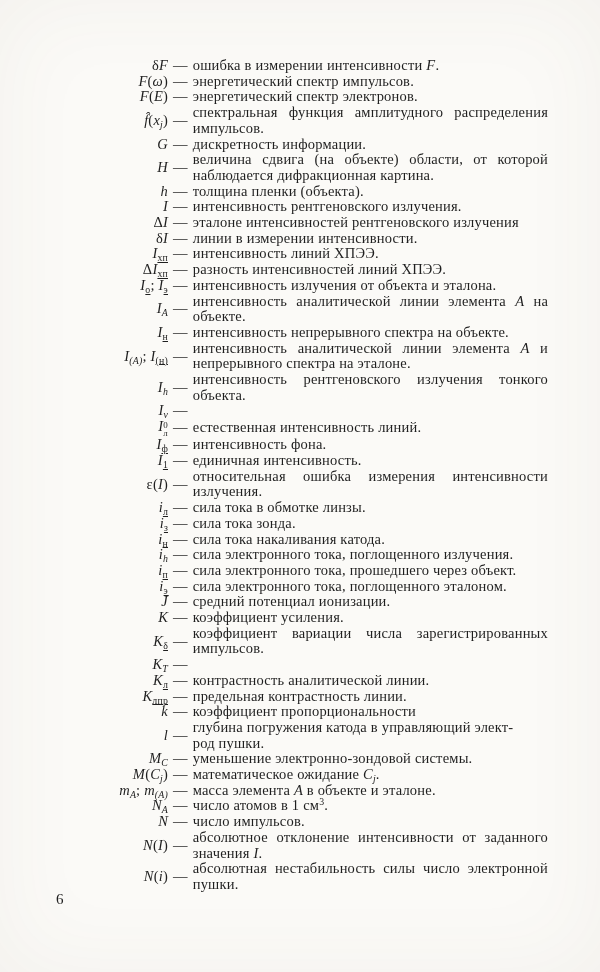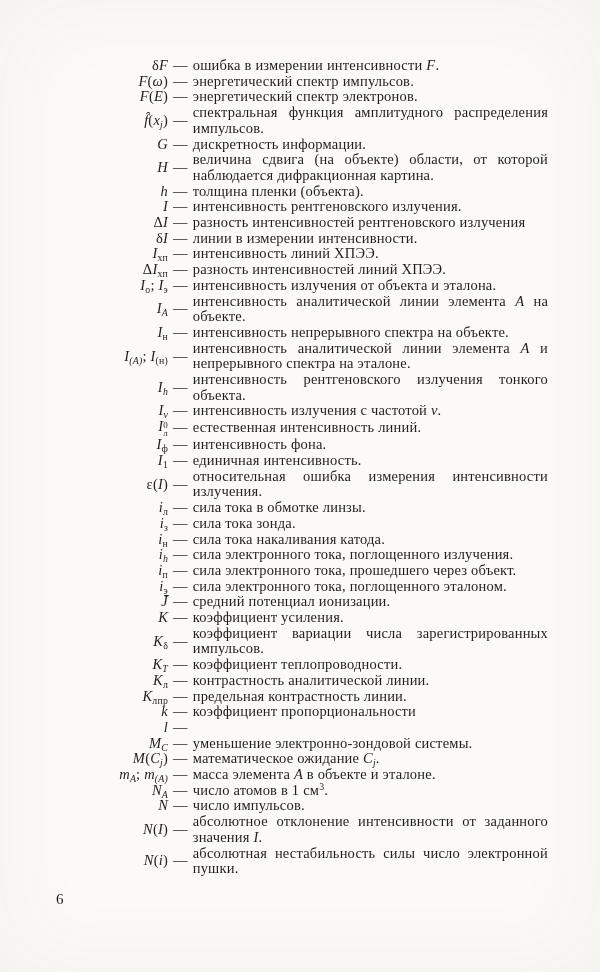--- a/index.html
+++ b/index.html
@@ -13,21 +13,21 @@
     position:absolute;left:40px;top:58px;width:508px;
     font-size:14.5px;line-height:15.7px;letter-spacing:0.2px;
   }
   .entry{display:flex;align-items:center;}
   .sym{flex:0 0 128px;text-align:right;white-space:nowrap;}
   .dash{flex:0 0 auto;padding:0 5px;}
   .desc{flex:1 1 auto;text-align:justify;}
   .v-it{font-style:italic;}
   .v-up{font-style:normal;}
   .v-sub,.v-subit,.v-sup{font-size:68%;line-height:0;}
-  .v-sub{font-style:normal;vertical-align:-0.3em;}
+  .v-sub{font-style:normal;vertical-align:-0.3em;text-decoration:underline;}
   .v-subit{font-style:italic;vertical-align:-0.3em;}
   .v-sup{font-style:normal;vertical-align:0.5em;}
   .stack{
     display:inline-block;font-size:62%;line-height:0.85;
     vertical-align:-0.5em;text-align:center;
   }
   .stack .over,.stack .under{display:block;font-style:normal;}
   .page-number{position:absolute;left:56px;top:891px;font-size:15px;}
 </style>
 </head>
@@ -79,21 +79,21 @@
 
   <div class="entry">
     <span class="sym"><span class="v-it">I</span></span>
     <span class="dash">—</span>
     <span class="desc">интенсивность рентгеновского излучения.</span>
   </div>
 
   <div class="entry">
     <span class="sym"><span class="v-up">Δ</span><span class="v-it">I</span></span>
     <span class="dash">—</span>
-    <span class="desc">разность интенсивностей рентгеновского излучения</span>
+    <span class="desc">эталоне интенсивностей рентгеновского излучения</span>
   </div>
 
   <div class="entry">
     <span class="sym"><span class="v-up">δ</span><span class="v-it">I</span></span>
     <span class="dash">—</span>
     <span class="desc">линии в измерении интенсивности.</span>
   </div>
 
   <div class="entry">
     <span class="sym"><span class="v-it">I</span><span class="v-sub">хп</span></span>
@@ -133,21 +133,20 @@
 
   <div class="entry">
     <span class="sym"><span class="v-it">I</span><span class="v-subit">h</span></span>
     <span class="dash">—</span>
     <span class="desc">интенсивность рентгеновского излучения тонкого объекта.</span>
   </div>
 
   <div class="entry">
     <span class="sym"><span class="v-it">I</span><span class="v-subit">ν</span></span>
     <span class="dash">—</span>
-    <span class="desc">интенсивность излучения с частотой <span class="v-it">ν</span>.</span>
   </div>
 
   <div class="entry">
     <span class="sym"><span class="v-it">I</span><span class="stack"><span class="over">0</span><span class="under">л</span></span></span>
     <span class="dash">—</span>
     <span class="desc">естественная интенсивность линий.</span>
   </div>
 
   <div class="entry">
     <span class="sym"><span class="v-it">I</span><span class="v-sub">ф</span></span>
@@ -217,21 +216,20 @@
 
   <div class="entry">
     <span class="sym"><span class="v-it">K</span><span class="v-sub">δ</span></span>
     <span class="dash">—</span>
     <span class="desc">коэффициент вариации числа зарегистрированных импульсов.</span>
   </div>
 
   <div class="entry">
     <span class="sym"><span class="v-it">K</span><span class="v-subit">T</span></span>
     <span class="dash">—</span>
-    <span class="desc">коэффициент теплопроводности.</span>
   </div>
 
   <div class="entry">
     <span class="sym"><span class="v-it">K</span><span class="v-sub">л</span></span>
     <span class="dash">—</span>
     <span class="desc">контрастность аналитической линии.</span>
   </div>
 
   <div class="entry">
     <span class="sym"><span class="v-it">K</span><span class="v-sub">лпр</span></span>
@@ -241,20 +239,21 @@
 
   <div class="entry">
     <span class="sym"><span class="v-it">k</span></span>
     <span class="dash">—</span>
     <span class="desc">коэффициент пропорциональности</span>
   </div>
 
   <div class="entry">
     <span class="sym"><span class="v-it">l</span></span>
     <span class="dash">—</span>
+    <span class="desc">глубина погружения катода в управляющий элект-<br>род пушки.</span>
   </div>
 
   <div class="entry">
     <span class="sym"><span class="v-it">M</span><span class="v-subit">C</span></span>
     <span class="dash">—</span>
     <span class="desc">уменьшение электронно-зондовой системы.</span>
   </div>
 
   <div class="entry">
     <span class="sym"><span class="v-it">M</span><span class="v-up">(</span><span class="v-it">C</span><span class="v-subit">j</span><span class="v-up">)</span></span>

